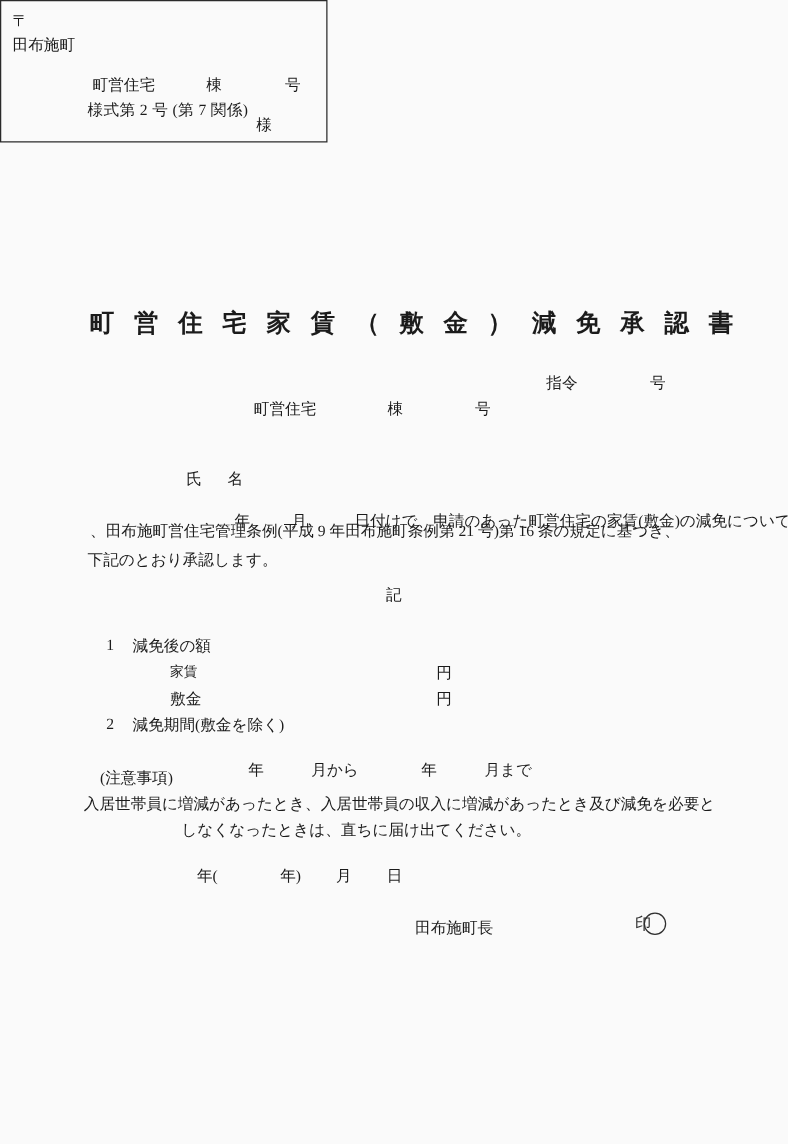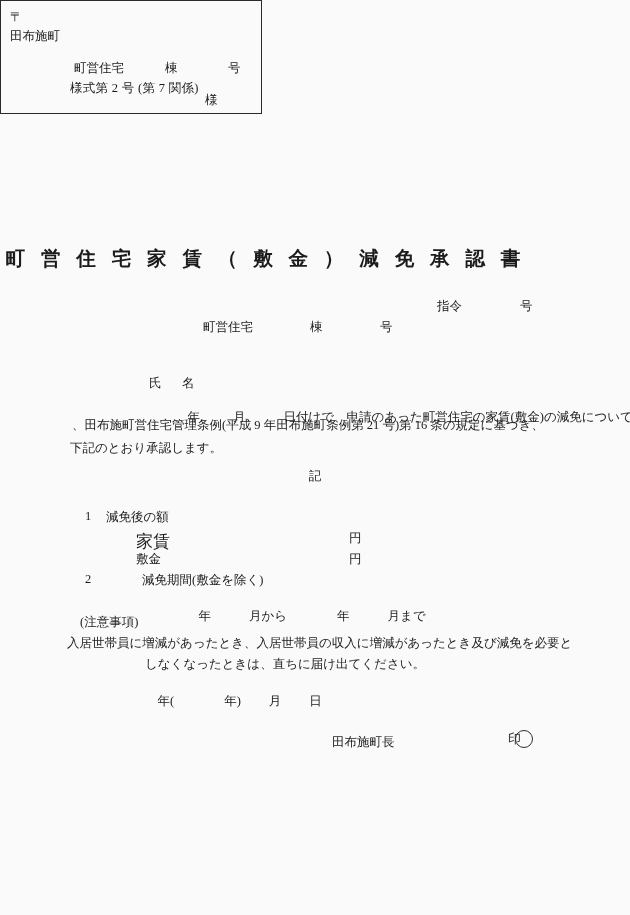--- a/index.html
+++ b/index.html
@@ -69,21 +69,21 @@
     left: 205px;
     top: 92px;
     font-size: 12.5px;
   }
 
   
   .doc-title {
     left: 0;
     top: 245px;
     width: 592px;
-    text-align: left;
+    text-align: right;
     font-size: 19.5px;
     font-weight: bold;
     letter-spacing: 5.5px;
     text-indent: 5.5px;
     white-space: pre;
   }
 
   
   .order-label {
     left: 437px;
@@ -158,21 +158,21 @@
     font-size: 12.5px;
   }
   .item1-label {
     left: 106px;
     top: 509px;
     font-size: 12.5px;
   }
   .item1-rent {
     left: 136px;
     top: 530px;
-    font-size: 17px;
+    font-size: 11px;
   }
   .item1-rent-unit {
     left: 349px;
     top: 530px;
     font-size: 12.5px;
   }
   .item1-dep {
     left: 136px;
     top: 551px;
     font-size: 12.5px;
@@ -184,21 +184,20 @@
   }
   .item2-num {
     left: 85px;
     top: 572px;
     font-size: 12.5px;
   }
   .item2-label {
     left: 106px;
     top: 572px;
     font-size: 12.5px;
-    margin-left: 36px;
   }
   .period-line {
     left: 186px;
     top: 593px;
     font-size: 12.5px;
   }
   .period-line .g1 { display: inline-block; width: 38px; }
   .period-line .g2 { display: inline-block; width: 50px; }
   .period-line .g3 { display: inline-block; width: 38px; }
 

